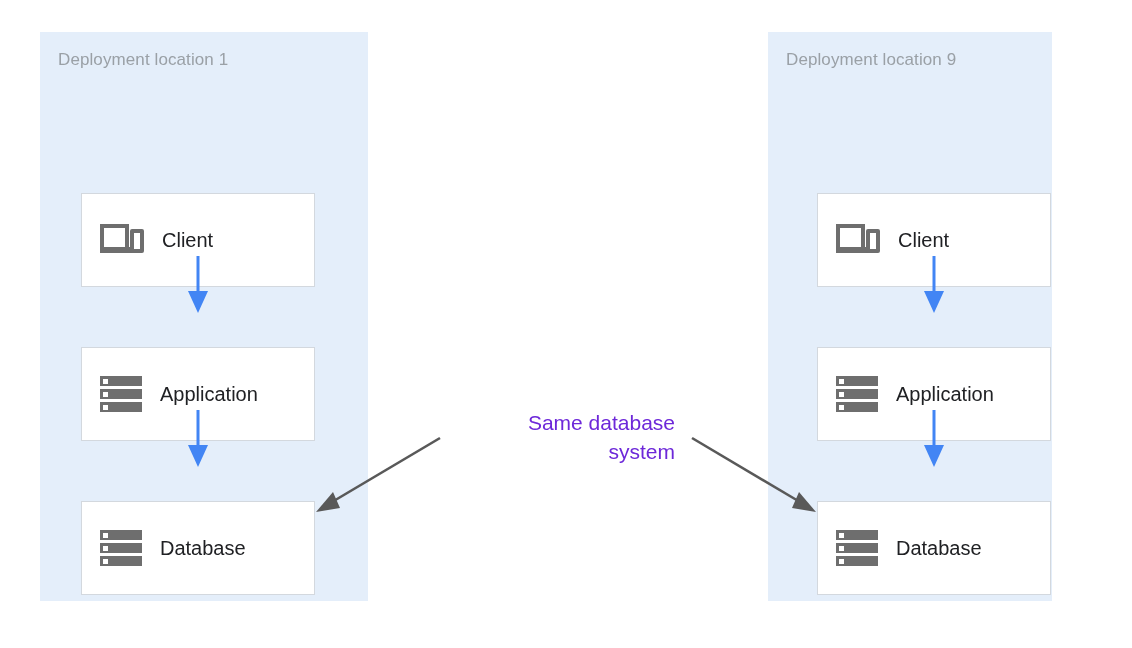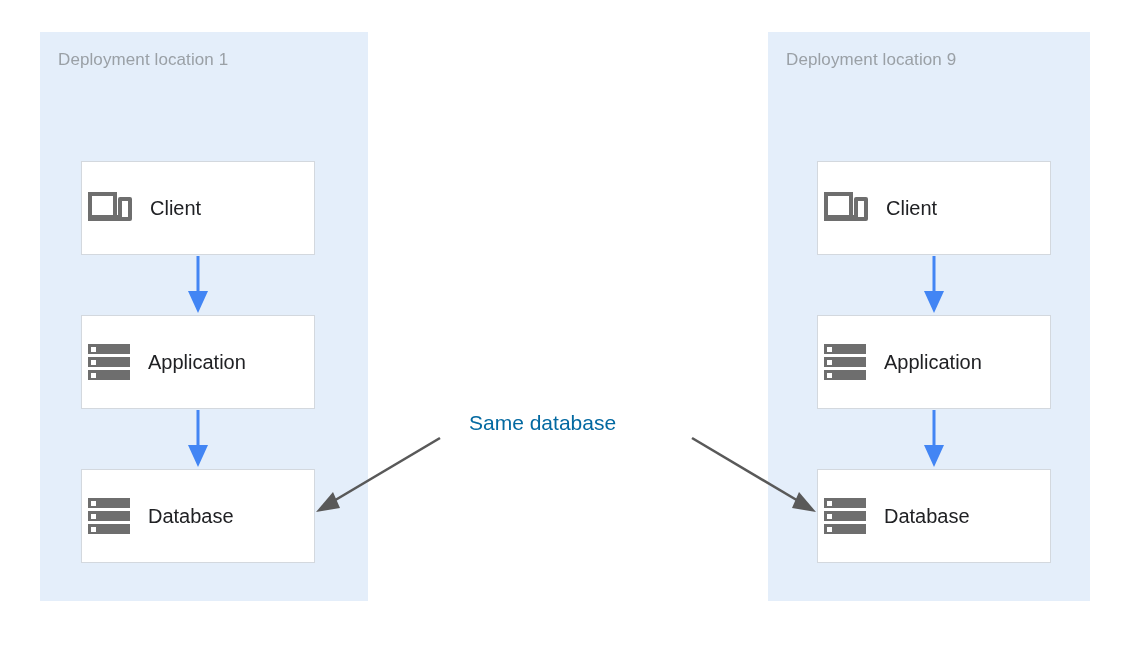--- a/index.html
+++ b/index.html
@@ -6,21 +6,21 @@
     margin: 0;
     padding: 0;
     background: #ffffff;
   }
   body {
     font-family: "Liberation Sans", sans-serif;
     -webkit-font-smoothing: antialiased;
   }
   #canvas {
     position: relative;
-    width: 1132px;
+    width: 1052px;
     height: 648px;
     background: #ffffff;
     overflow: hidden;
   }
 
   
   .panel {
     position: absolute;
     background: #e4eefa;
     box-sizing: border-box;
@@ -39,21 +39,22 @@
   }
 
   
   .node {
     position: absolute;
     background: #ffffff;
     border: 1px solid #d3d8de;
     box-sizing: border-box;
     display: flex;
     align-items: center;
-    padding-left: 6px;
+    padding-left: 18px;
+    margin-top: 32px;
   }
   .node-label {
     font-size: 20px;
     color: #202124;
     margin-left: 18px;
     white-space: nowrap;
   }
   .node-icon {
     flex: 0 0 auto;
     width: 44px;
@@ -110,27 +111,27 @@
     position: absolute;
     left: 0; top: 0;
     width: 1132px;
     height: 648px;
     pointer-events: none;
   }
 
   
   #same-db-note {
     position: absolute;
-    left: 469px;
+    left: 455px;
     top: 408px;
     width: 220px;
-    text-align: left;
+    text-align: right;
     font-size: 21px;
     line-height: 29px;
-    color: #0369a1;
+    color: #6d28d9;
   }
 </style>
 </head>
 <body>
 
 <div id="canvas">
 
   <div class="panel" id="panel-1">
     <div class="panel-title">Deployment location 1</div>
   </div>
@@ -221,15 +222,16 @@
     </g>
 
     <g>
       <line x1="692" y1="438" x2="800" y2="502" stroke="#595959" stroke-width="2.6"></line>
       <polygon points="816,512 792,508 799,492" fill="#595959"></polygon>
     </g>
   </svg>
 
   <div id="same-db-note">
     <div>Same database</div>
+    <div>system</div>
   </div>
 
 </div>
 
 </body></html>

